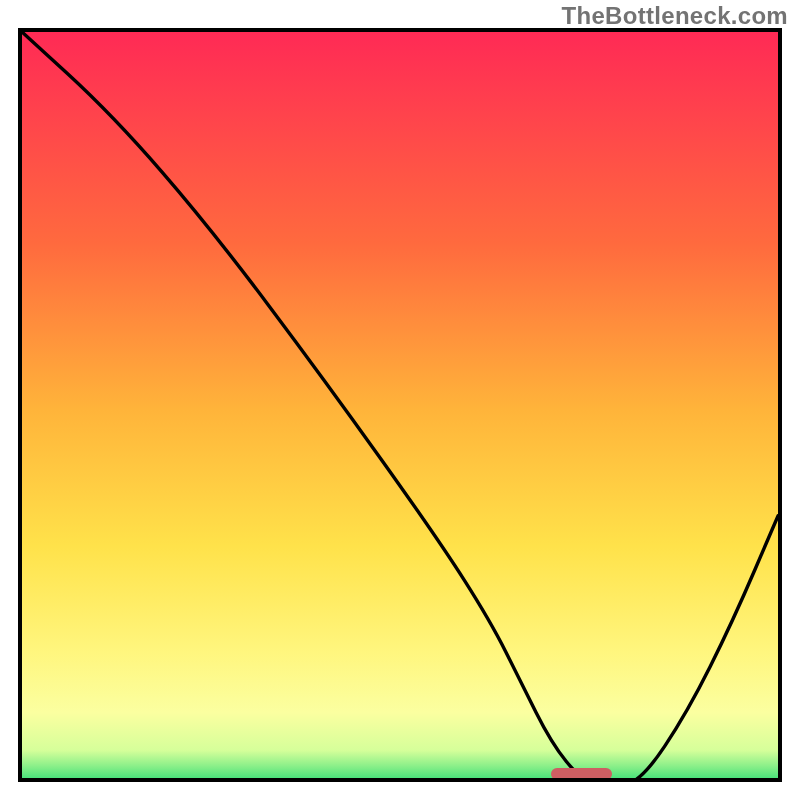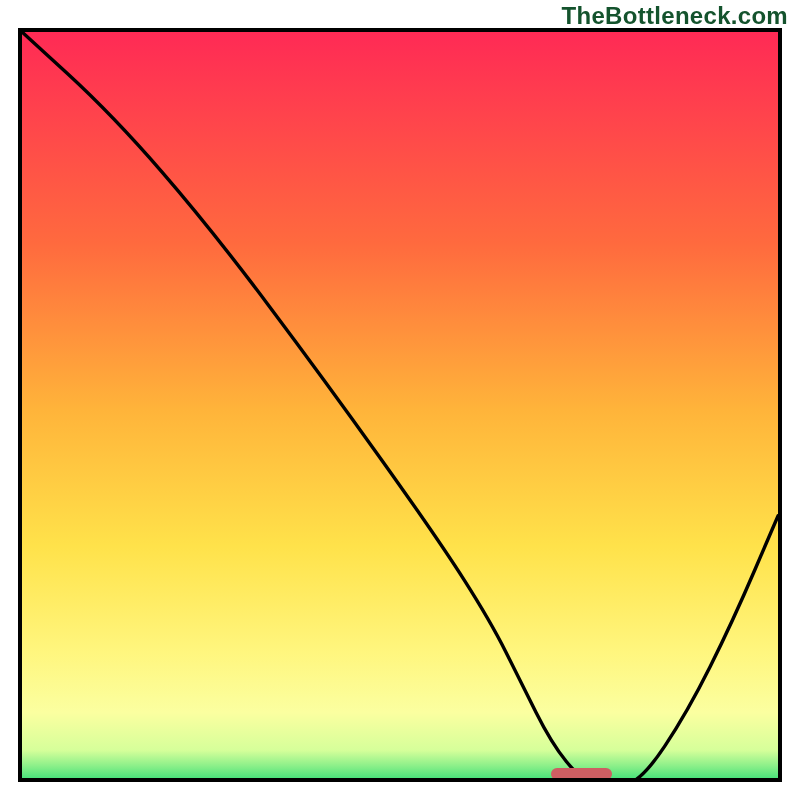--- a/index.html
+++ b/index.html
@@ -15,21 +15,21 @@
     width: 800px;
     height: 800px;
     box-sizing: border-box;
   }
   .watermark {
     position: absolute;
     top: 2px;
     right: 12px;
     font-size: 24px;
     font-weight: 600;
-    color: #14532d;
+    color: #737373;
     letter-spacing: 0.3px;
     user-select: none;
   }
   .plot {
     position: absolute;
     left: 18px;
     top: 28px;
     width: 764px;
     height: 754px;
     border: 4px solid #000;

